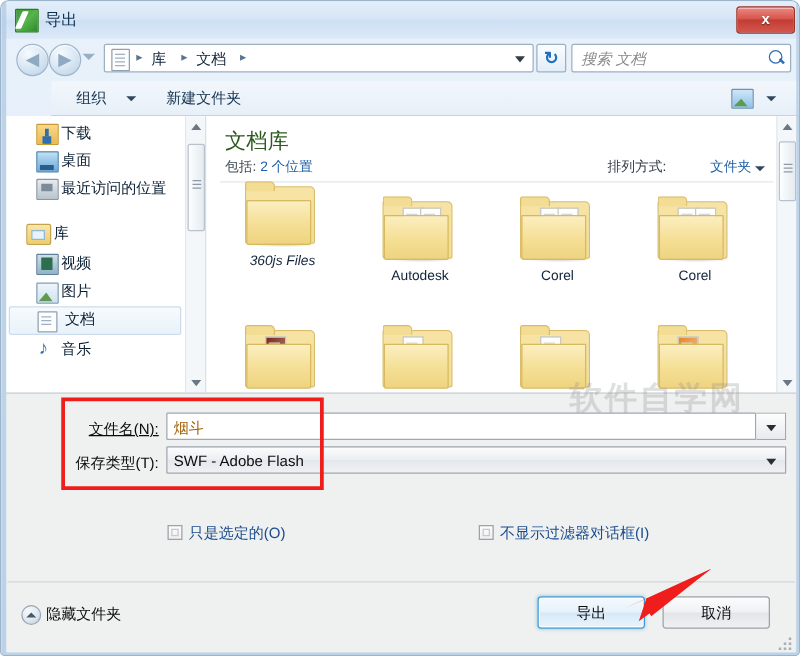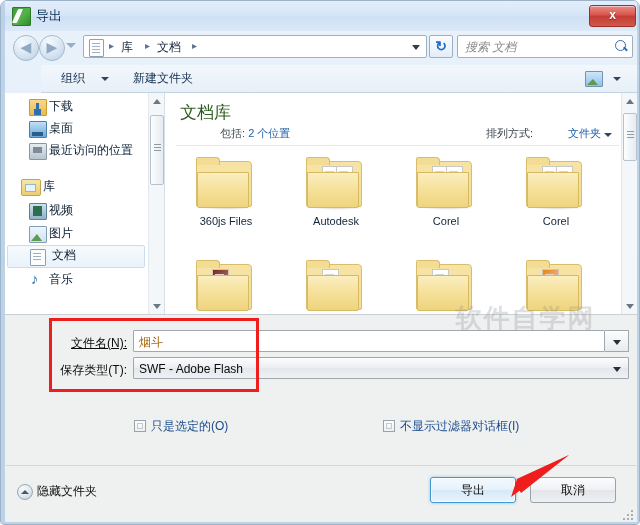--- a/index.html
+++ b/index.html
@@ -272,21 +272,21 @@
   #filelist {
     position: absolute; left: 161px; top: 0; width: 471px; height: 221px;
     background: #ffffff; overflow: hidden;
   }
   #lib-title {
     position: absolute; left: 14px; top: 8px;
     font-size: 17px; color: #2c5a1f;
   }
   #lib-sub {
     position: absolute; left: 14px; top: 33px;
-    font-size: 11px; color: #444e57; margin-left: 40px;
+    font-size: 11px; color: #444e57;
   }
   #lib-sub b { color: #1f5fa8; font-weight: normal; }
   #arrange-label {
     position: absolute; right: 104px; top: 33px;
     font-size: 11px; color: #333b44;
   }
   #arrange-value {
     position: absolute; right: 36px; top: 33px;
     font-size: 11px; color: #1f5fa8; cursor: pointer;
   }
@@ -595,21 +595,21 @@
       <div id="lib-title">文档库</div>
       <div id="lib-sub">
         <span>包括:</span>
         <b>2 个位置</b>
       </div>
       <div id="arrange-label">排列方式:</div>
       <div id="arrange-value">文件夹</div>
       <div id="arrange-caret"></div>
       <div id="fl-divider"></div>
 
-      <div class="folder-cell" style="left:6px; top:60px;">
+      <div class="folder-cell" style="left:6px; top:48px;font-style:italic;">
         <div class="folder-icon">
           <div class="fi-shadow"></div>
           <div class="fi-back"></div>
             <div class="fi-tab"></div>
           <div class="fi-front"></div>
         </div>
         <div class="folder-label">360js Files</div>
       </div>
 
       <div class="folder-cell" style="left:116px; top:60px;">

